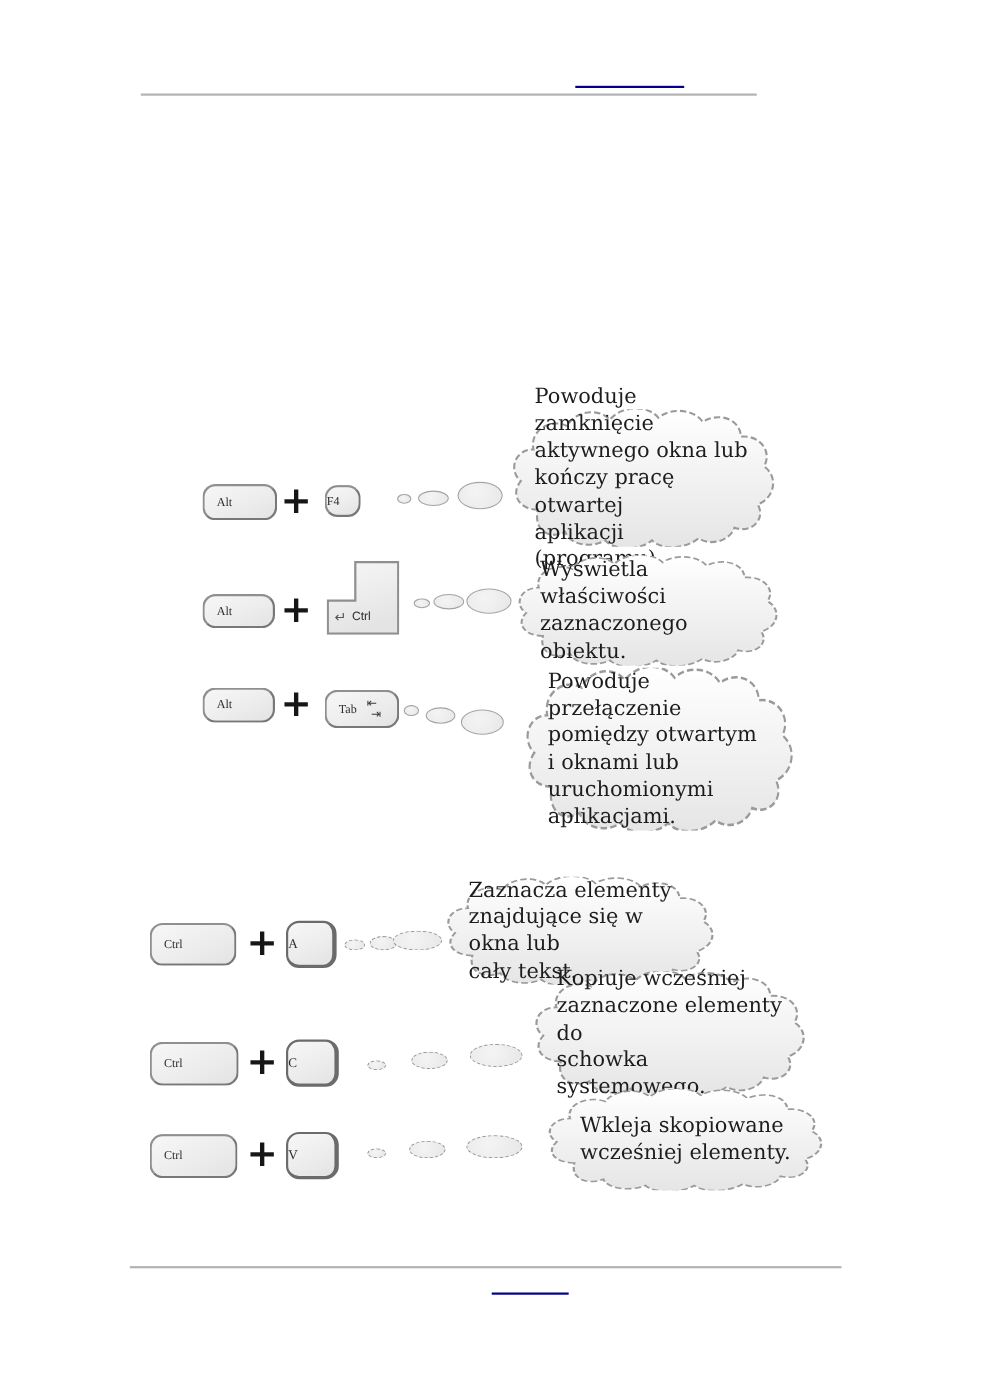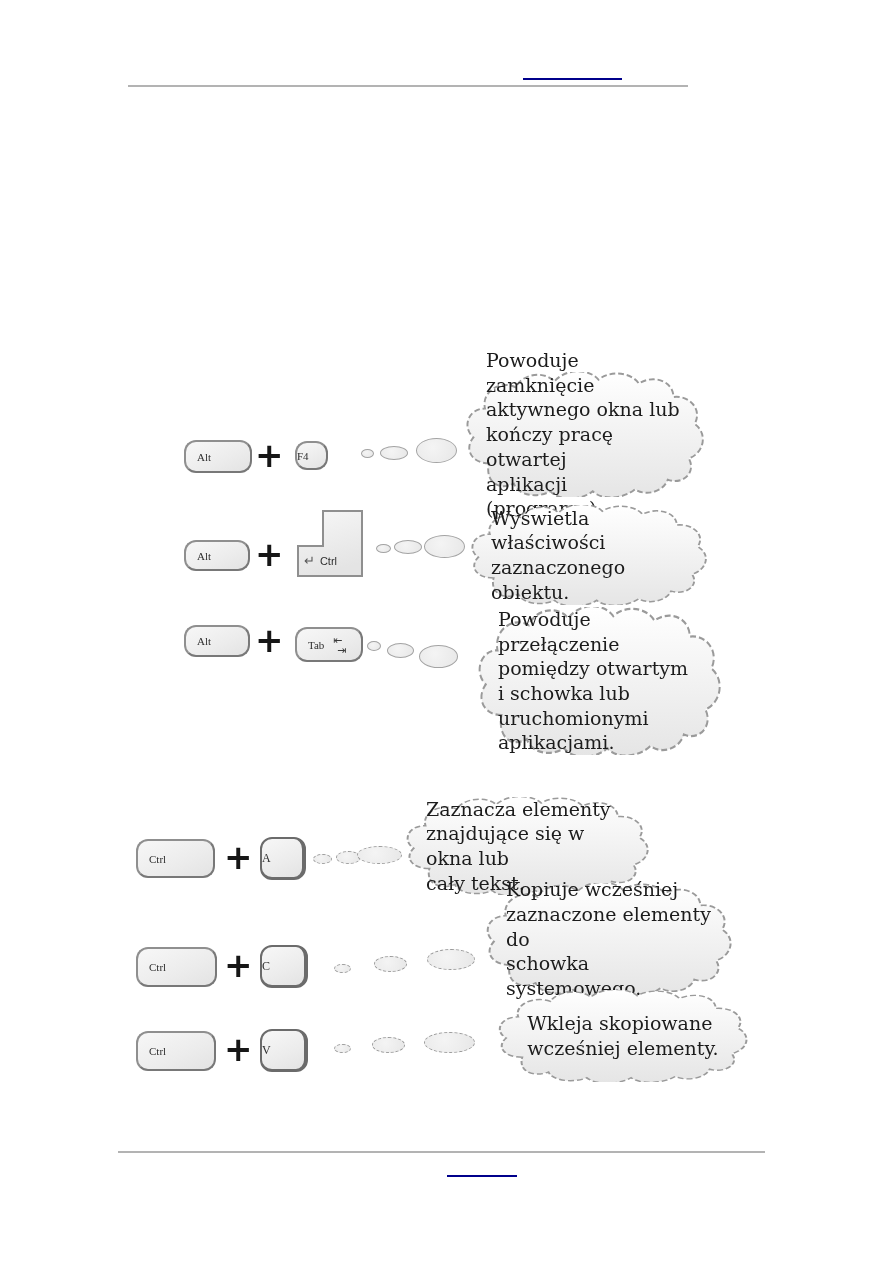--- a/index.html
+++ b/index.html
@@ -122,21 +122,21 @@
     </div>
     <div class="puff" style="left:367px;top:641px;width:14px;height:10px"></div>
     <div class="puff" style="left:387px;top:643px;width:27px;height:15px"></div>
     <div class="puff" style="left:419px;top:645px;width:39px;height:23px"></div>
     <div class="cloud" style="left:472px;top:607px;width:255px;height:148px">
       <svg viewBox="0 0 260 130" preserveAspectRatio="none">
         <path class="cloud-path" d="M30,95 C12,95 4,80 14,68 C2,58 8,38 26,38 C22,20 42,8 58,16 C64,2 88,-2 98,10 C110,-4 134,-4 144,8 C156,-2 178,0 186,12 C202,2 222,10 222,26 C240,24 252,40 244,54 C258,64 254,84 238,90 C246,104 232,118 216,112 C212,124 194,130 182,122 C170,132 148,134 138,124 C126,134 102,134 94,124 C80,132 60,128 56,116 C40,124 26,114 30,95 Z"></path>
       </svg>
       <div class="cloud-text">Powoduje przełączenie
 pomiędzy otwartym
-i schowka lub
+i oknami lub
 uruchomionymi
 aplikacjami.</div>
     </div>
   </div>
 
   <div>
     <div class="key wide" style="left:136px;top:839px;width:79px;height:39px">
       <span>Ctrl</span>
     </div>
     <div class="plus" style="left:224px;top:840px">+</div>

